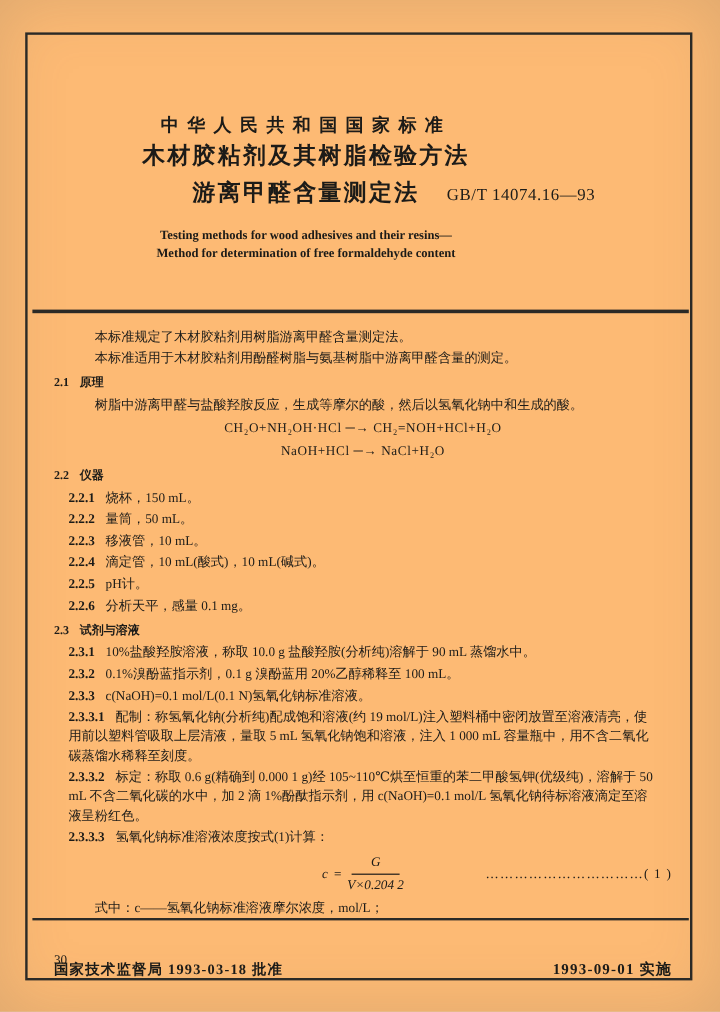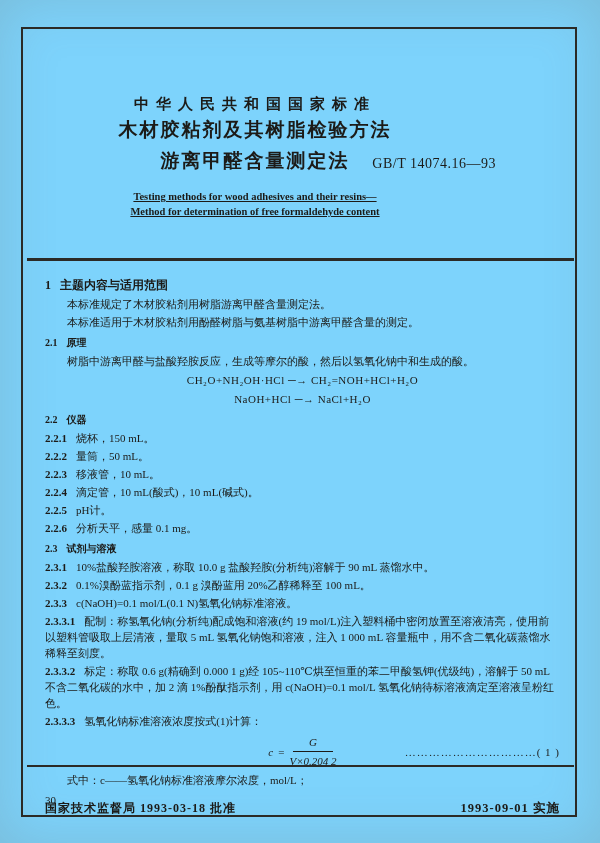--- a/index.html
+++ b/index.html
@@ -4,38 +4,38 @@
 <style>
   * { box-sizing: border-box; }
   html,body { margin:0; padding:0; }
   body {
     width:600px; height:843px;
     background:#e9e6df;
     font-family:"Liberation Serif","DejaVu Serif",serif;
   }
   .doc {
     position:relative; width:600px; height:843px;
-    background:#7dd3fc; color:#1c1b18; overflow:hidden;
+    background:#fdba74; color:#1c1b18; overflow:hidden;
     box-shadow: inset 0 0 55px rgba(110,104,90,.22);
   }
   .frame {
     position:absolute; left:21px; top:27px; width:556px; height:790px;
     border:2px solid #2b2a26; pointer-events:none;
   }
   .header { position:absolute; top:95px; left:30px; right:120px; text-align:center; }
   .std-label { font-size:15px; font-weight:bold; letter-spacing:7px; white-space:nowrap; }
   .title { font-size:19px; font-weight:bold; letter-spacing:2px; }
   .title1 { margin-top:3px; }
   .title2 { margin-top:5px; }
   .gb-number { position:absolute; top:156px; right:104px; font-size:14px; letter-spacing:.5px; font-weight:500; }
-  .en-title { margin-top:15px; font-size:10.5px; font-weight:bold; line-height:15px;text-decoration:underline; }
+  .en-title { margin-top:15px; font-size:10.5px; font-weight:bold; line-height:15px; }
   .head-rule { position:absolute; left:27px; right:26px; top:258px; height:2.5px; background:#2b2a26; }
 
   .main { position:absolute; left:45px; right:40px; top:271px; font-size:11px; line-height:16px; }
-  .blk { margin:2px 0; }
+  .blk { margin:2px 12px; }
   .h1 { font-weight:bold; font-size:12px; margin:6px 0 3px; }
   .h2 { font-weight:bold; font-size:10px; margin:5px 0 2px; }
   .num { font-weight:bold; margin-right:9px; }
   .para { text-indent:2em; }
   .chem { text-align:center; margin:3px 0; letter-spacing:.5px; }
   .where { text-indent:2em; }
 
   .eq { position:relative; display:flex; align-items:center; justify-content:center; margin:5px 0 3px; min-height:34px; }
   .eq-var { font-style:italic; margin-right:5px; }
   .eq-sign { margin-right:5px; }
@@ -62,21 +62,20 @@
     <div class="title title2">游离甲醛含量测定法</div>
     <div class="en-title">
       <div>Testing methods for wood adhesives and their resins—</div>
       <div>Method for determination of free formaldehyde content</div>
     </div>
   </div>
   <div class="gb-number">GB/T 14074.16—93</div>
   <div class="head-rule"></div>
 
   <div class="main">
-    <div class="blk h1"><span class="num">1</span><span>主题内容与适用范围</span></div>
     <div class="blk para">本标准规定了木材胶粘剂用树脂游离甲醛含量测定法。</div>
     <div class="blk para">本标准适用于木材胶粘剂用酚醛树脂与氨基树脂中游离甲醛含量的测定。</div>
 
 
     <div class="blk h2"><span class="num">2.1</span><span>原理</span></div>
     <div class="blk para">树脂中游离甲醛与盐酸羟胺反应，生成等摩尔的酸，然后以氢氧化钠中和生成的酸。</div>
     <div class="blk chem">CH₂O+NH₂OH·HCl ─→ CH₂=NOH+HCl+H₂O</div>
     <div class="blk chem">NaOH+HCl ─→ NaCl+H₂O</div>
 
     <div class="blk h2"><span class="num">2.2</span><span>仪器</span></div>

